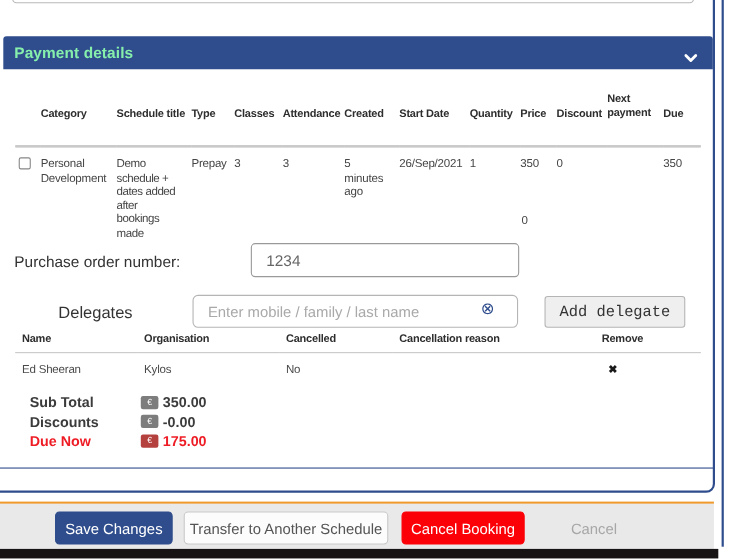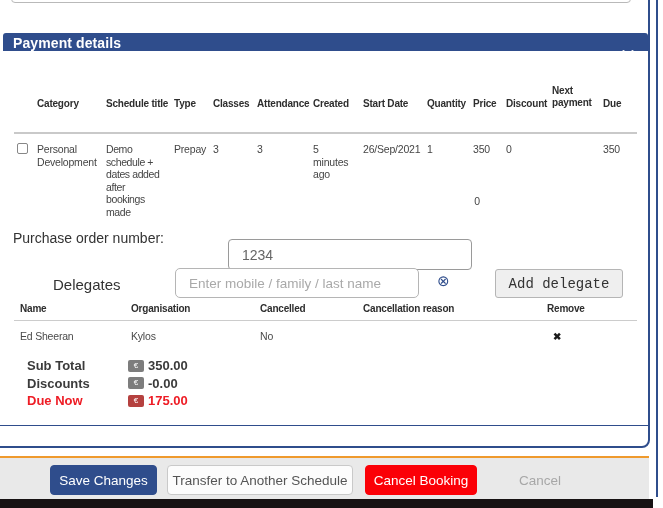--- a/index.html
+++ b/index.html
@@ -11,23 +11,23 @@
   }
 
   
   #notes-remnant {
     position: absolute; left: 11px; top: -30px; width: 620px; height: 33px;
     border: 1px solid #b9b9b9; border-radius: 4px; background: #fff;
   }
 
   
   #panel-header {
-    position: absolute; left: 3px; top: 33px; width: 645px; height: 18px;
-    background: var(--navy); color: #ffffff; border-radius: 3px 3px 0 0;
-    display: flex; align-items: flex-end; cursor: pointer;
+    position: absolute; left: 3px; top: 33px; width: 645px; height: 30px;
+    background: var(--navy); color: #86efac; border-radius: 3px 3px 0 0;
+    display: flex; align-items: center; cursor: pointer;
   }
   #panel-header .title { margin-left: 10px; font-size: 14px; font-weight: 600; letter-spacing: 0.1px; }
   #panel-header .chev { position: absolute; right: 14px; top: 11px; }
 
   
   #bookings { position: absolute; left: 14px; top: 85px; width: 623px; border-collapse: collapse; table-layout: fixed; }
   #bookings th {
     font-size: 10px; font-weight: bold; color: #2e2e2e; text-align: left;
     vertical-align: bottom; padding: 0 8px 23px 0; letter-spacing: -0.2px;
     border-bottom: 2px solid #c9c9c9; white-space: nowrap; overflow: visible;
@@ -42,27 +42,27 @@
     appearance: none; -webkit-appearance: none; width: 11px; height: 11px;
     border: 1px solid #878787; border-radius: 2px; background: #fff; margin-left: 3px;
   }
   #table-total { position: absolute; left: 448px; top: 195px; width: 32px; text-align: right; font-size: 10.5px; color: #454545; }
 
   
   #po-label { position: absolute; left: 13px; top: 230px; font-size: 14px; color: #333; }
   #po-input {
     position: absolute; left: 228px; top: 221px; width: 244px; height: 31px;
     border: 1px solid #9a9a9a; border-radius: 4px; font-size: 14px; color: #666;
-    padding-left: 13px; font-family: "Liberation Sans", sans-serif; margin-top: 18px;
+    padding-left: 13px; font-family: "Liberation Sans", sans-serif;
   }
 
   
   #delegates-label { position: absolute; left: 13px; top: 276px; font-size: 15px; color: #333; margin-left: 40px; }
   #delegate-search {
-    position: absolute; left: 175px; top: 268px; width: 244px; height: 30px;
+    position: absolute; left: 175px; top: 268px; width: 296px; height: 30px;
     border: 1px solid #b5b5b5; border-radius: 5px; font-size: 13.5px; color: #444;
     padding: 0 30px 0 13px; font-family: "Liberation Sans", sans-serif;
   }
   #delegate-search::placeholder { color: #a9a9a9; opacity: 1; }
   #clear-search { position: absolute; left: 437px; top: 273px; font-size: 15px; color: var(--navy); cursor: pointer; line-height: 1; }
   #add-delegate {
     position: absolute; left: 495px; top: 269px; width: 128px; height: 29px;
     background: #efefef; border: 1px solid #b5b5b5; border-radius: 3px;
     font-size: 14px; color: #333; font-family: Liberation Mono, monospace; cursor: pointer;
   }

